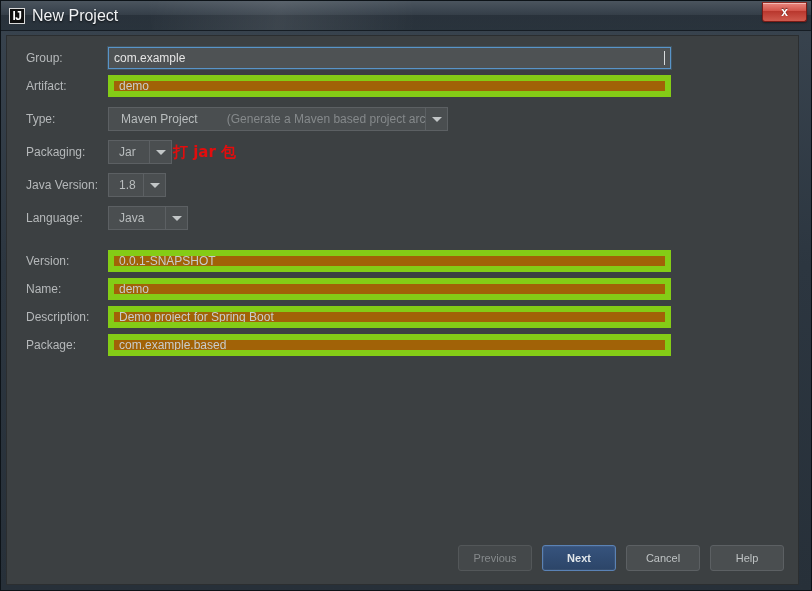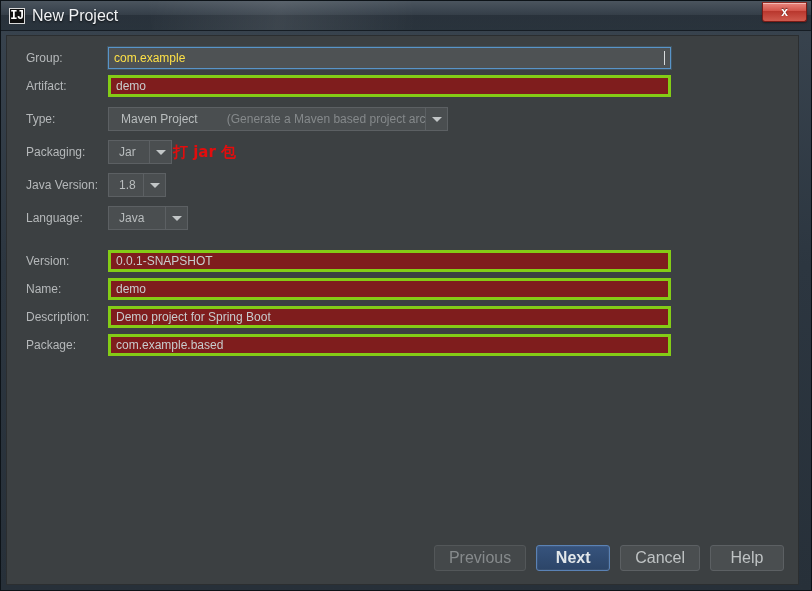--- a/index.html
+++ b/index.html
@@ -47,21 +47,21 @@
     transform: rotate(-8deg);
     pointer-events: none;
   }
   .ij-icon {
     width: 16px; height: 16px;
     background: #0f0f0f;
     border: 1px solid #d9d9d9;
     color: #ffffff;
     font-size: 12px;
     font-weight: bold;
-    font-family: Liberation Mono, monospace;
+    font-family: Liberation Sans, sans-serif;
     letter-spacing: -0.5px;
     display: flex;
     align-items: center;
     justify-content: center;
     flex: 0 0 auto;
     line-height: 1;
   }
   #title-text {
     margin-left: 7px;
     font-size: 16px;
@@ -129,37 +129,37 @@
     margin-left: 19px;
     flex: 0 0 82px;
     font-size: 12px;
     color: #b5b8ba;
     white-space: nowrap;
   }
 
   
   .tfield {
     height: 22px;
-    background: #7f1d1d;
-    border: 3px solid #84cc16;
+    background: #a16207;
+    border: 6px solid #84cc16;
     color: #c8cccd;
     font-size: 12px;
     padding: 0 5px;
     display: flex;
     align-items: center;
     white-space: nowrap;
     overflow: hidden;
     font-family: "Liberation Sans", "DejaVu Sans", sans-serif;
   }
   .tfield.wide { width: 563px; }
   .tfield.focused {
     background: #4e5254;
     border: 1px solid #5894c9;
     box-shadow: 0 0 0 1px rgba(88,148,201,0.22);
-    color: #fde047;
+    color: #e5e5e5;
     justify-content: space-between;
   }
   .caret {
     display: inline-block;
     width: 1px;
     height: 14px;
     background: #d8dcdd;
     margin-left: 1px;
   }
 
@@ -225,21 +225,21 @@
     gap: 10px;
   }
   .btn {
     min-width: 74px;
     height: 26px;
     padding: 0 14px;
     background: #4a4e50;
     border: 1px solid #5c6063;
     border-radius: 3px;
     color: #bfc3c4;
-    font-size: 16px;
+    font-size: 11px;
     display: flex;
     align-items: center;
     justify-content: center;
     cursor: pointer;
     font-family: "Liberation Sans", "DejaVu Sans", sans-serif;
     white-space: nowrap;
   }
   .btn.disabled {
     color: #868a8c;
     background: #44484a;

